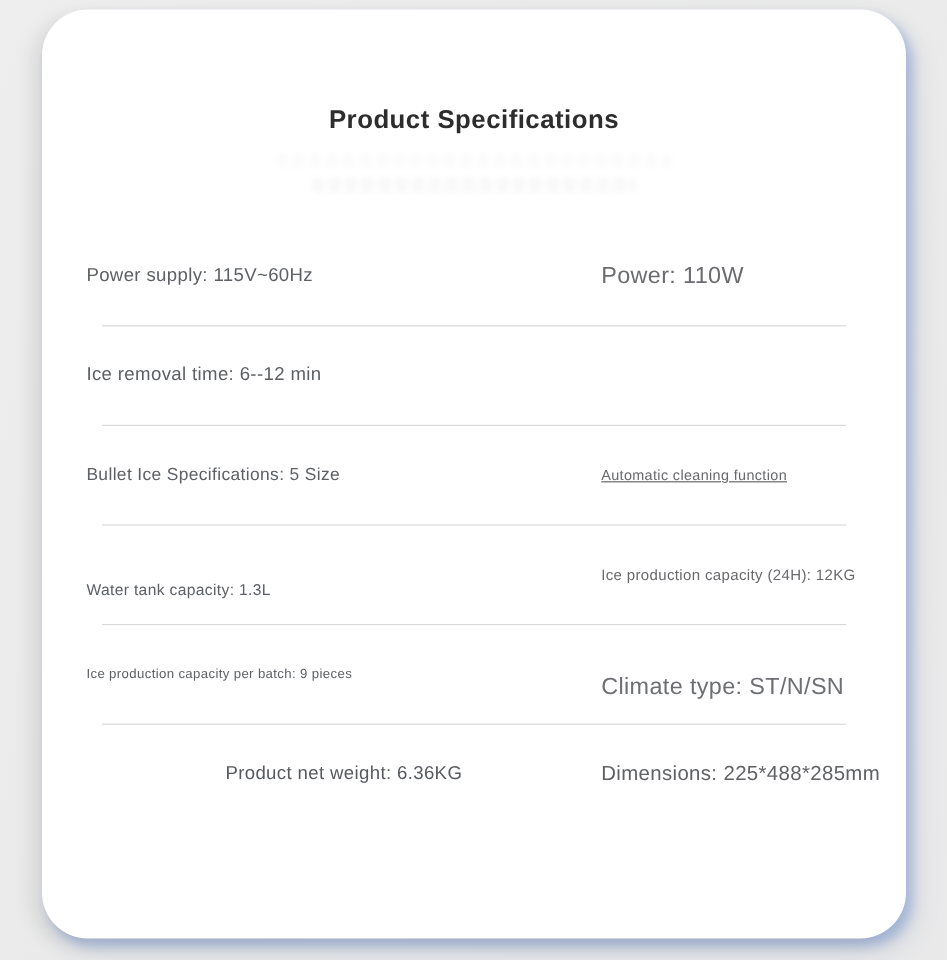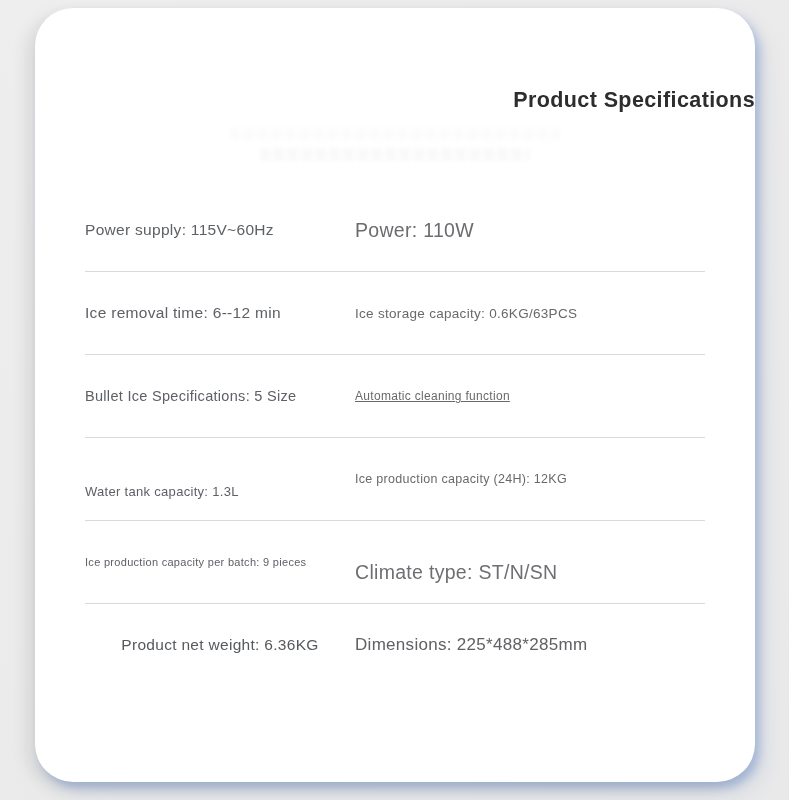--- a/index.html
+++ b/index.html
@@ -16,21 +16,21 @@
     background: #ffffff;
     border-radius: 38px;
     box-shadow:
       -10px 6px 16px rgba(0,0,0,0.07),
       8px 12px 20px rgba(100,125,170,0.18),
       5px 6px 9px rgba(140,165,215,0.55);
   }
   .title {
     position: absolute;
     top: 80px; left: 0; right: 0;
-    text-align: right;
+    text-align: center;
     font-size: 21.5px;
     font-weight: 600;
     letter-spacing: 0.4px;
     color: #2d2d2e;
   }
   
   .ghost {
     position: absolute;
     left: 50%; transform: translateX(-50%);
     border-radius: 4px;
@@ -50,22 +50,22 @@
     display: flex;
     align-items: center;
   }
   .divider {
     height: 1px;
     margin: 0 50px;
     background: #d9d9d9;
     border: none;
   }
   .cell-left {
-    width: 320px;
-    padding-left: 50px;
+    width: 466px;
+    padding-left: 37px;
     color: #5d6065;
     letter-spacing: 0.3px;
   }
   .cell-right {
     flex: 1;
     padding-right: 20px;
     color: #68696c;
     letter-spacing: 0.3px;
   }
   
@@ -95,21 +95,20 @@
   <div class="spec-table">
 
     <div class="spec-row r0">
       <div class="cell-left">Power supply: 115V~60Hz</div>
       <div class="cell-right">Power: 110W</div>
     </div>
     <div class="divider"></div>
 
     <div class="spec-row r1">
       <div class="cell-left">Ice removal time: 6--12 min</div>
-      <div class="cell-right">Ice storage capacity: 0.6KG/63PCS</div>
     </div>
     <div class="divider"></div>
 
     <div class="spec-row r2">
       <div class="cell-left">Bullet Ice Specifications: 5 Size</div>
       <div class="cell-right">Automatic cleaning function</div>
     </div>
     <div class="divider"></div>
 
     <div class="spec-row r3">

